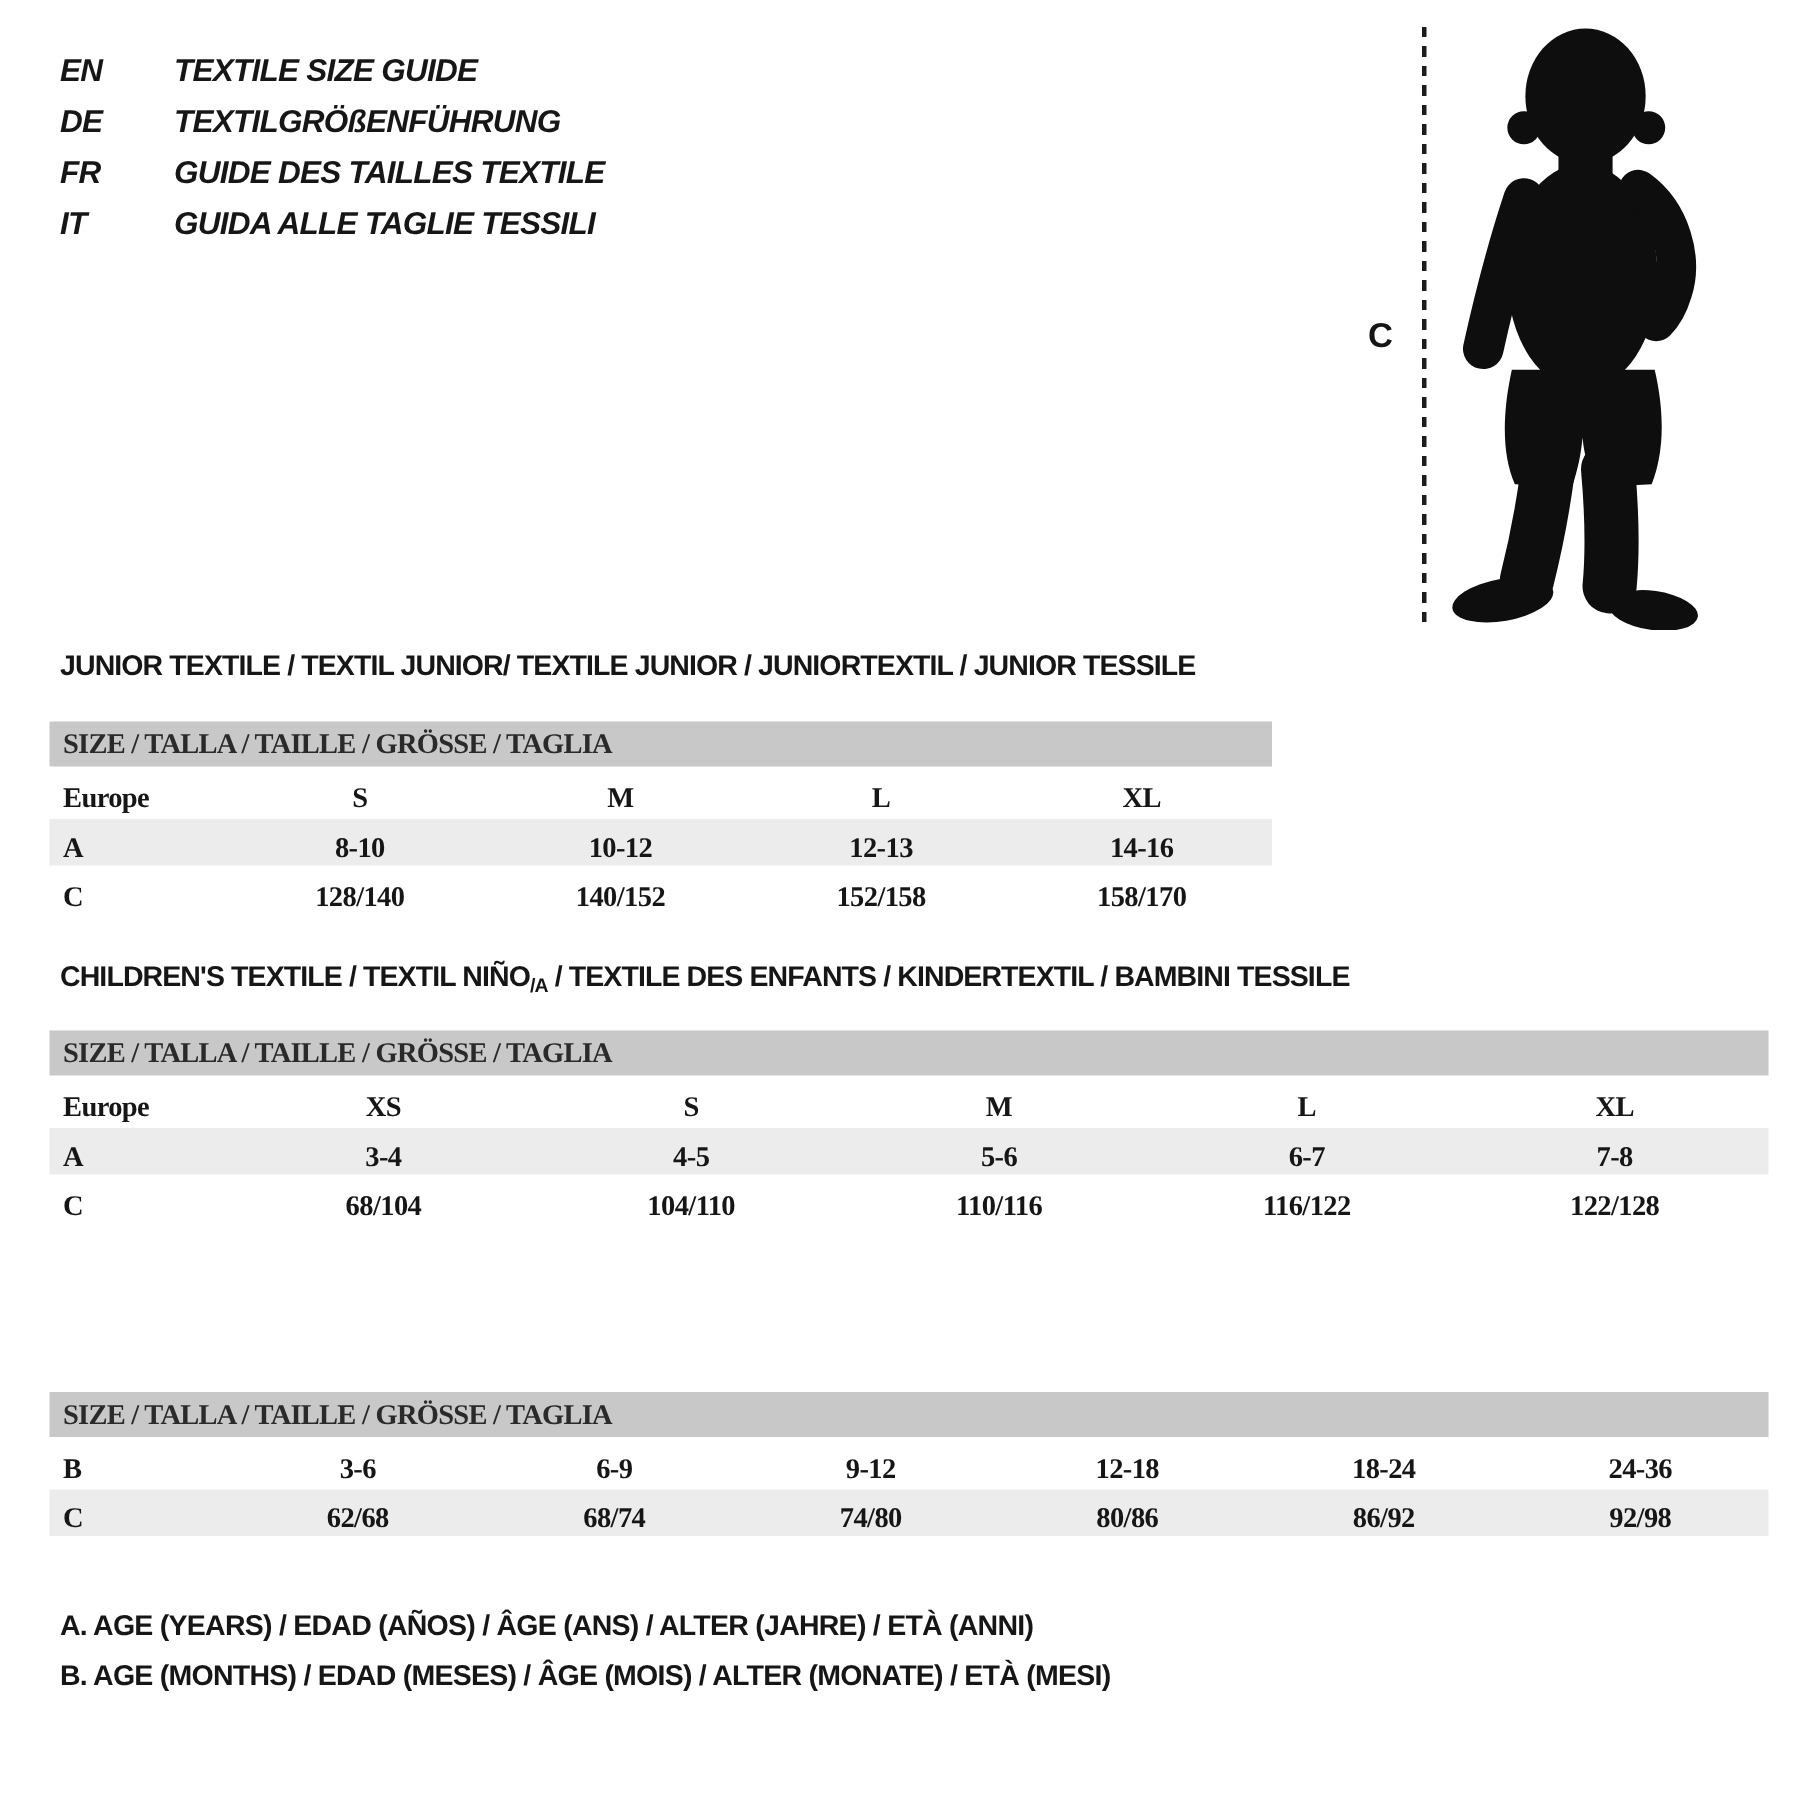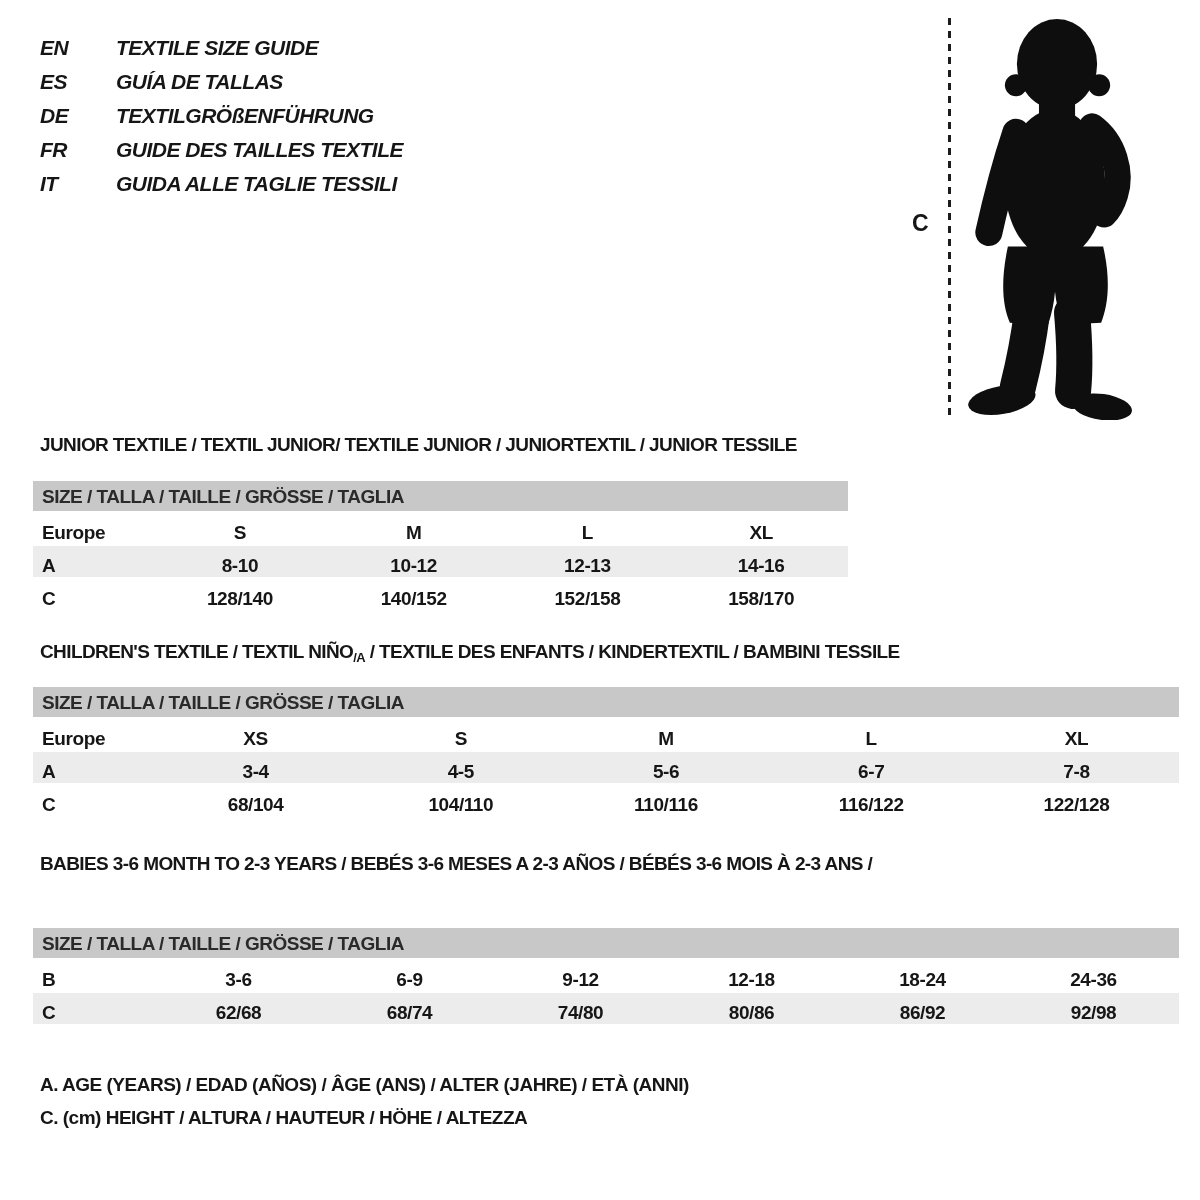--- a/index.html
+++ b/index.html
@@ -14,42 +14,38 @@
   .lang-row{display:flex;height:34px;align-items:center;font-size:21px;letter-spacing:-0.5px;white-space:nowrap;font-style:italic;}
   .lang-code{width:76px;flex:0 0 76px;}
   
   .dash-line{width:3px;background:repeating-linear-gradient(to bottom,#1c1c1c 0 7px,transparent 7px 13px);}
   .measure-c{font-size:23px;}
   
   .sec-title{font-size:19px;letter-spacing:-0.6px;white-space:nowrap;line-height:22px;}
   .sec-title .sub{font-size:13px;vertical-align:-4px;}
   .sec-title.two-line{line-height:33px;}
   
-  .stable{box-sizing:border-box;}
+  .stable{box-sizing:border-box;font-family:Liberation Serif, serif;}
   .thead{height:30px;line-height:31px;background:var(--bar_gray,#c8c8c8);
          padding-left:9px;font-size:19px;letter-spacing:-0.5px;color:#2a2a2a;white-space:nowrap;}
   .trow{display:flex;height:31px;margin-top:2px;align-items:flex-end;font-size:19px;letter-spacing:-0.4px;}
   .trow.shaded{background:var(--row_shade,#ececec);}
   .cell{white-space:nowrap;}
   .cell.label{width:120px;flex:0 0 120px;padding-left:9px;box-sizing:border-box;}
   .cell.val{flex:1;text-align:center;}
   
   .footnote{font-size:19px;letter-spacing:-0.5px;height:33px;white-space:nowrap;}
 </style>
 </head>
 <body>
 
 <div class="abs" style="left:40px;top:31px;">
   <div class="lang-row">
     <span class="lang-code">EN</span>
     <span class="lang-label">TEXTILE SIZE GUIDE</span>
-  </div>
-  <div class="lang-row">
-    <span class="lang-code">ES</span>
-    <span class="lang-label">GUÍA DE TALLAS</span>
   </div>
   <div class="lang-row">
     <span class="lang-code">DE</span>
     <span class="lang-label">TEXTILGRÖßENFÜHRUNG</span>
   </div>
   <div class="lang-row">
     <span class="lang-code">FR</span>
     <span class="lang-label">GUIDE DES TAILLES TEXTILE</span>
   </div>
   <div class="lang-row">
@@ -138,21 +134,20 @@
         <span class="cell val">68/104</span>
         <span class="cell val">104/110</span>
         <span class="cell val">110/116</span>
         <span class="cell val">116/122</span>
         <span class="cell val">122/128</span>
       </div>
     </div>
 </div>
 
 <div class="abs sec-title two-line" style="left:40px;top:847px;">
-  <div>BABIES 3-6 MONTH TO 2-3 YEARS / BEBÉS 3-6 MESES A 2-3 AÑOS / BÉBÉS 3-6 MOIS À 2-3 ANS /</div>
 </div>
 <div class="abs stable" style="left:33px;top:928px;width:1146px;">
   <div class="thead">SIZE / TALLA / TAILLE / GRÖSSE / TAGLIA</div>
   <div>
       <div class="trow">
         <span class="cell label">B</span>
         <span class="cell val">3-6</span>
         <span class="cell val">6-9</span>
         <span class="cell val">9-12</span>
         <span class="cell val">12-18</span>
@@ -166,14 +161,14 @@
         <span class="cell val">74/80</span>
         <span class="cell val">80/86</span>
         <span class="cell val">86/92</span>
         <span class="cell val">92/98</span>
       </div>
     </div>
 </div>
 
 <div class="abs" style="left:40px;top:1074px;">
   <div class="footnote">A. AGE (YEARS) / EDAD (AÑOS) / ÂGE (ANS) / ALTER (JAHRE) / ETÀ (ANNI)</div>
-  <div class="footnote">C. (cm) HEIGHT / ALTURA / HAUTEUR / HÖHE / ALTEZZA</div>
+  <div class="footnote">B. AGE (MONTHS) / EDAD (MESES) / ÂGE (MOIS) / ALTER (MONATE) / ETÀ (MESI)</div>
 </div>
 
 </body></html>

